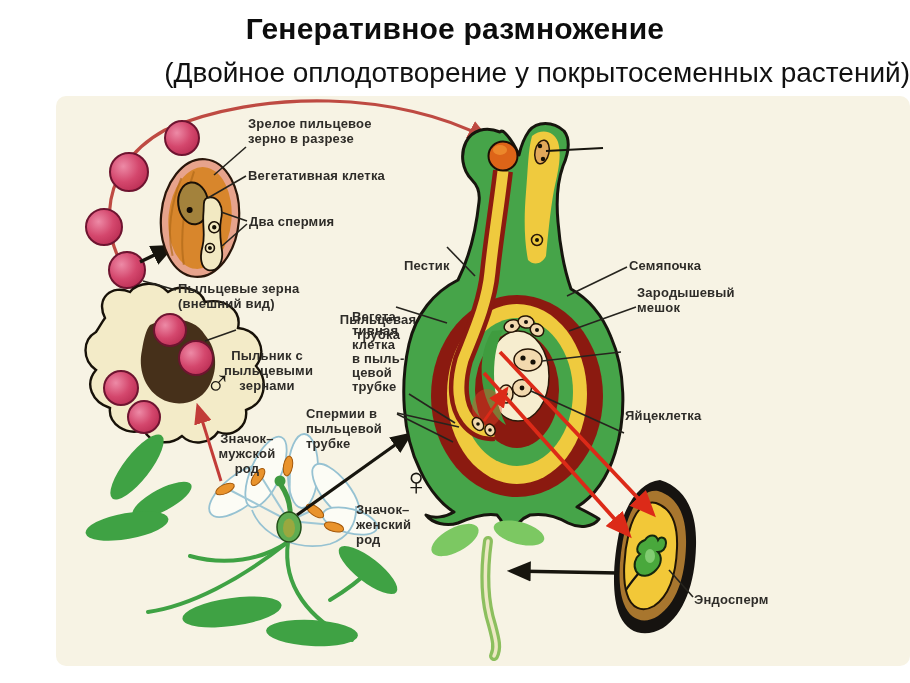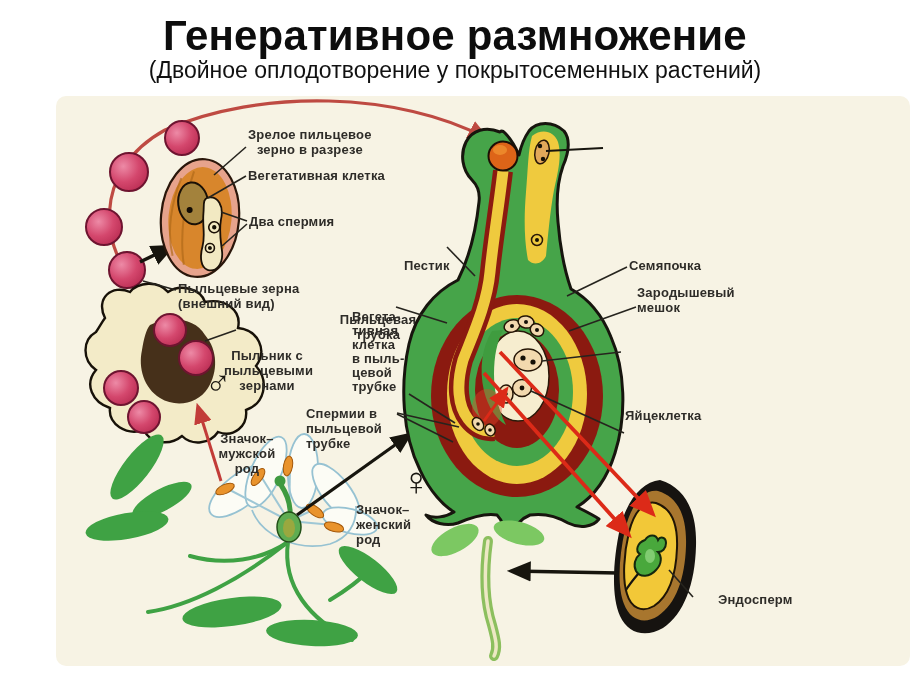--- a/index.html
+++ b/index.html
@@ -1,23 +1,23 @@
 <!DOCTYPE html>
 <html><head>
 <meta charset="utf-8">
 <style>
   html,body{margin:0;padding:0;background:#ffffff;}
   .page{position:relative;width:910px;height:683px;overflow:hidden;
         font-family:"Liberation Sans",sans-serif;background:#ffffff;}
   .scan{position:absolute;left:56px;top:96px;width:854px;height:570px;
         background:#f7f3e4;border-radius:10px;}
   .title{position:absolute;left:0;top:12px;width:100%;margin:0;text-align:center;
-         font-size:42px;font-weight:700;color:#0d0d0d;letter-spacing:.2px;}
-  .subtitle{position:absolute;left:0;top:57px;width:100%;text-align:center;
-            font-size:23px;font-weight:400;color:#111;}
+         font-size:30px;font-weight:700;color:#0d0d0d;letter-spacing:.2px;}
+  .subtitle{position:absolute;left:0;top:57px;width:100%;text-align:right;
+            font-size:28px;font-weight:400;color:#111;}
   svg.art{position:absolute;left:0;top:0;}
   .lbl{position:absolute;font-size:13px;line-height:15px;font-weight:700;
        color:#2e2c28;white-space:pre-line;letter-spacing:.2px;}
   .lbl.ctr{text-align:center;margin-top:27px;}
   .lbl.lh14{line-height:14px;}
   .sym{position:absolute;color:#191610;font-weight:400;}
   .sym.male{left:205px;top:363px;font-size:35px;}
   .sym.female{left:401px;top:459px;font-size:40px;}
 </style>
 </head>
@@ -237,21 +237,21 @@
       <path d="M 397 413 L 459 427"></path>
       <path d="M 397 414 L 453 442"></path>
       <path d="M 627 267 L 567 296"></path>
       <path d="M 636 307 L 569 331"></path>
       <path d="M 621 352 L 542 361"></path>
       <path d="M 624 433 L 531 391"></path>
       <path d="M 693 597 L 669 570"></path>
     </g>
   </svg>
 
-  <div class="lbl" style="left:248px;top:127px;text-align:center;">Зрелое пильцевое
+  <div class="lbl" style="left:248px;top:116px;">Зрелое пильцевое
 зерно в разрезе</div>
   <div class="lbl" style="left:248px;top:168px;">Вегетативная клетка</div>
   <div class="lbl" style="left:249px;top:214px;">Два спермия</div>
   <div class="lbl ctr" style="left:224px;top:321px;width:86px;">Пыльник с
 пыльцевыми
 зернами</div>
   <div class="lbl" style="left:178px;top:281px;">Пыльцевые зерна
 (внешний вид)</div>
   <div class="lbl ctr" style="left:210px;top:404px;width:74px;">Значок–
 мужской
@@ -268,17 +268,17 @@
   <div class="lbl" style="left:306px;top:406px;">Спермии в
 пыльцевой
 трубке</div>
   <div class="lbl" style="left:356px;top:502px;">Значок–
 женский
 род</div>
   <div class="lbl" style="left:629px;top:258px;">Семяпочка</div>
   <div class="lbl" style="left:637px;top:285px;">Зародышевый
 мешок</div>
   <div class="lbl" style="left:625px;top:408px;">Яйцеклетка</div>
-  <div class="lbl" style="left:694px;top:592px;margin-left:24px;">Эндосперм</div>
+  <div class="lbl" style="left:694px;top:592px;">Эндосперм</div>
 
   <div class="sym male">♂</div>
   <div class="sym female">♀</div>
 </div>
 
 </body></html>

